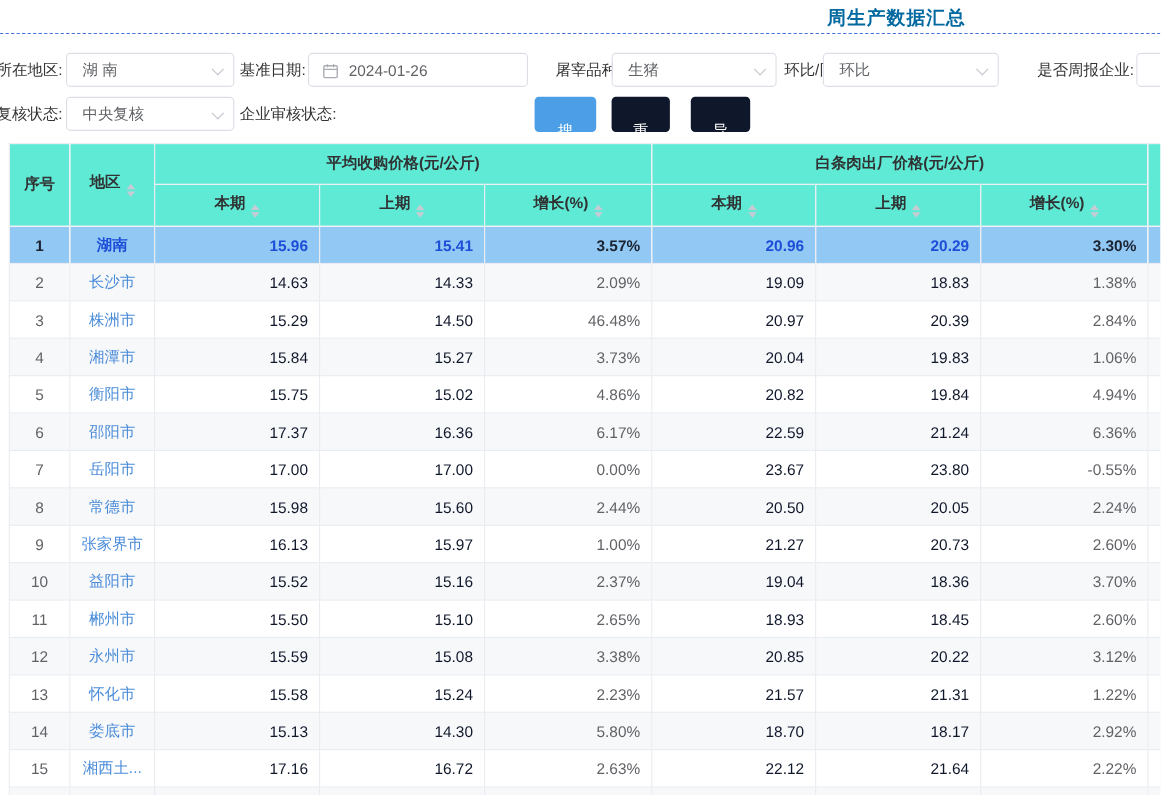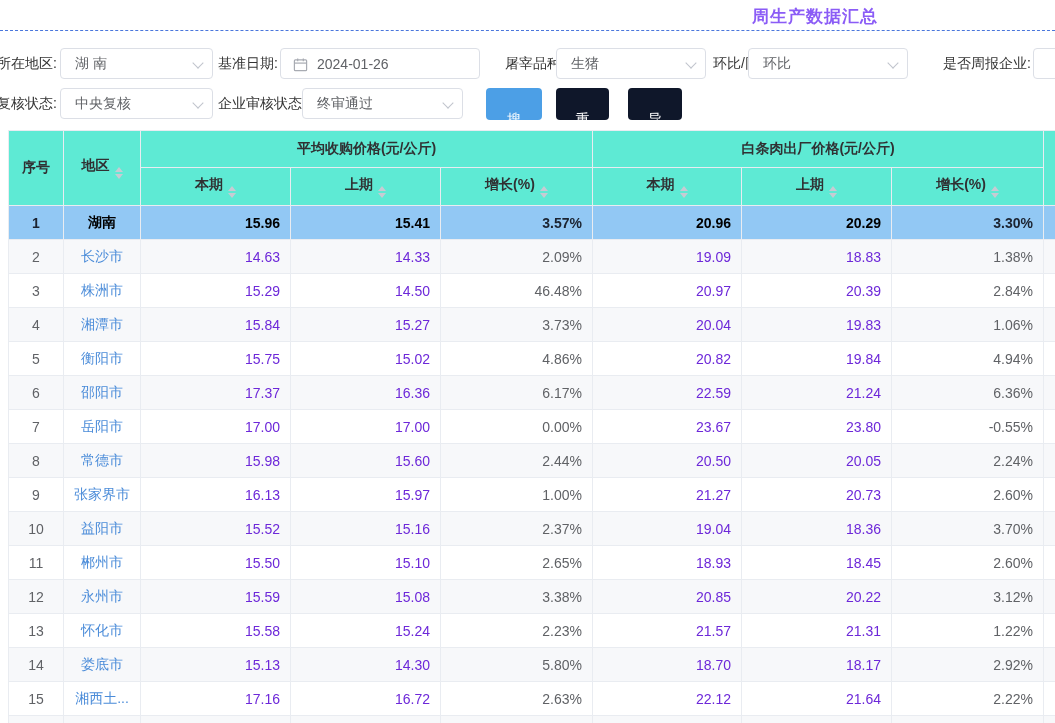--- a/index.html
+++ b/index.html
@@ -1,21 +1,21 @@
 <!DOCTYPE html>
 <html><head>
 <meta charset="utf-8">
 <style>
   html,body{margin:0;padding:0;background:#fff;}
   .screen{position:relative;width:1055px;height:723px;overflow:hidden;background:#fff;
           font-family:"Liberation Sans",sans-serif;font-size:14px;color:#333;}
 
   
   .page-title{position:absolute;left:752px;top:5px;font-size:17px;font-weight:bold;
-              color:#8b5cf6;letter-spacing:1px;white-space:nowrap;}
+              color:#0369a1;letter-spacing:1px;white-space:nowrap;}
   .divider{position:absolute;left:0;top:30px;width:1055px;height:0;
            border-top:1px dashed #4a77dc;}
 
   
   .flabel{position:absolute;height:31px;line-height:31px;color:#333;white-space:nowrap;}
   .select{position:absolute;height:31px;box-sizing:border-box;border:1px solid #dcdfe6;
           border-radius:4px;background:#fff;display:flex;align-items:center;
           padding:0 26px 0 14px;cursor:pointer;}
   .sel-val{color:#606266;white-space:nowrap;overflow:hidden;}
   .chev{position:absolute;right:10px;top:10px;width:7px;height:7px;
@@ -38,24 +38,24 @@
   .grid thead th{background:#5eead4;font-weight:bold;color:#303133;font-size:14px;
         text-align:center;}
   .th-group{height:37px;}
   .th-sub{height:38px;}
   .grid tbody td{height:34px;font-size:14px;}
   .grid tbody tr:nth-child(even){background:#f7f8fa;}
   .grid tbody tr.hl{background:#92c8f4;}
   .grid tbody tr.hl td{font-weight:bold;}
   .td-seq{text-align:center;color:#606266;}
   .td-region{text-align:center;color:#4b8cd9;cursor:pointer;}
-  .td-num{text-align:right;padding-right:10px;color:#6d28d9;}
+  .td-num{text-align:right;padding-right:10px;color:#0f172a;}
   .td-pct{text-align:right;padding-right:10px;color:#606266;}
   tr.hl .td-seq,tr.hl .td-pct{color:#1b2330;}
-  tr.hl .td-region,tr.hl .td-num{color:#000000;}
+  tr.hl .td-region,tr.hl .td-num{color:#1d4ed8;}
 
   .sort{display:inline-flex;flex-direction:column;margin-left:5px;vertical-align:-2px;}
   .sort i{display:block;width:0;height:0;border-left:4px solid transparent;
           border-right:4px solid transparent;}
   .sort .u{border-bottom:5px solid #c7cbd3;margin-bottom:2px;}
   .sort .d{border-top:5px solid #c7cbd3;}
 </style>
 </head>
 <body>
 
@@ -98,24 +98,20 @@
     <span class="sel-val"></span>
   </div>
 
   <span class="flabel" style="left:-3px;top:88px">复核状态:</span>
   <div class="select" style="left:60px;top:88px;width:153px">
     <span class="sel-val">中央复核</span>
     <span class="chev"></span>
   </div>
 
   <span class="flabel" style="left:218px;top:88px">企业审核状态:</span>
-  <div class="select" style="left:302px;top:88px;width:161px">
-    <span class="sel-val">终审通过</span>
-    <span class="chev"></span>
-  </div>
 
   <button class="btn btn-blue" style="left:486px;top:88px;width:56px">搜索</button>
   <button class="btn btn-orange" style="left:556px;top:88px;width:53px">重置</button>
   <button class="btn btn-orange" style="left:628px;top:88px;width:54px">导出</button>
 
   <table class="grid">
     <colgroup>
       <col style="width:55px">
         <col style="width:77px">
       <col style="width:150px">

